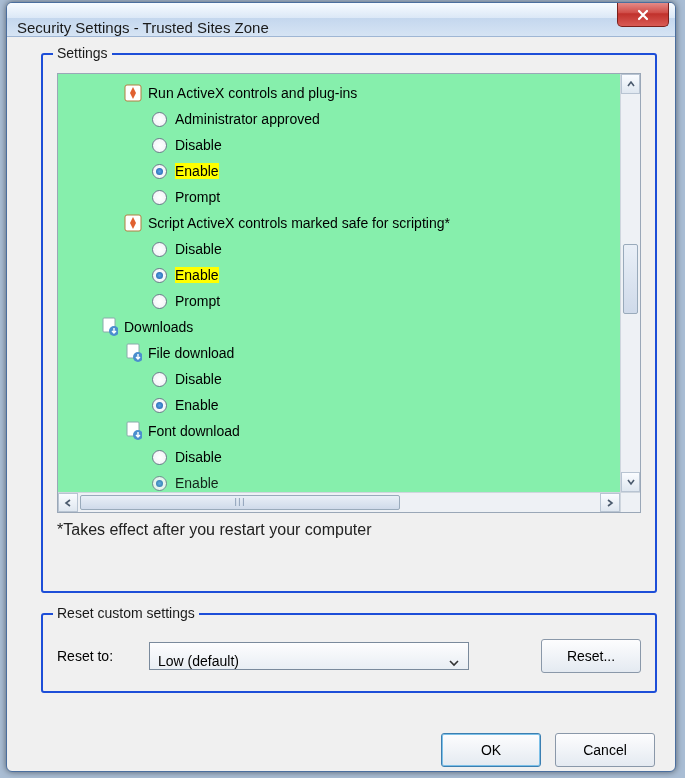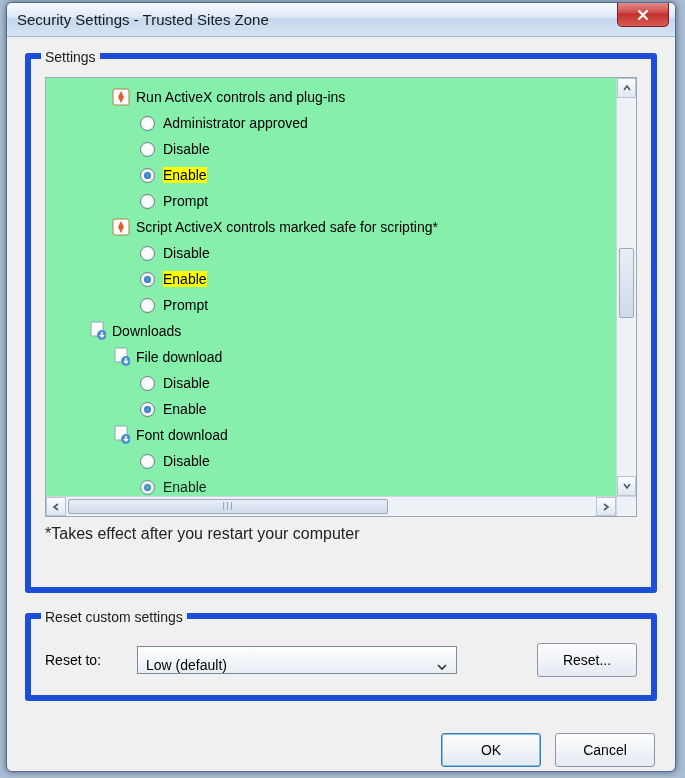--- a/index.html
+++ b/index.html
@@ -23,21 +23,21 @@
     border-radius: 6px;
     box-shadow: 0 0 6px rgba(0,0,0,.5);
     overflow: hidden;
   }
   .titlebar {
     height: 34px;
     background: linear-gradient(#f7fbff, #dbe8f7 45%, #c4d7ee 46%, #d6e4f4);
     border-bottom: 1px solid #9fb6d4;
     position: relative;
     display: flex;
-    align-items: center;
+    align-items: flex-end;
     padding-left: 10px;
     font-size: 15px;
     color: #1a1a1a;
   }
   .close-btn {
     position: absolute;
     right: 6px; top: 0px;
     width: 52px; height: 24px;
     background: linear-gradient(#e48b87, #cf4944 45%, #c0302b 46%, #d95b55);
     border: 1px solid #7a1f1b;
@@ -46,25 +46,26 @@
     display:flex;align-items:center;justify-content:center;
     cursor:pointer;
   }
   .close-btn svg { width:14px;height:14px; }
   .client {
     position:absolute;
     left:0; top:34px; right:0; bottom:0;
     padding: 16px 18px 14px 18px;
   }
   .groupbox {
-    border: 6px solid #1d4ed8;
+    border: 2px solid #1d4ed8;
     border-radius: 3px;
     padding: 18px 14px 14px 14px;
     position: relative;
     background: #f0f0f0;
+    margin-left: 16px;
   }
   .groupbox-legend {
     position:absolute;
     top:-10px; left:10px;
     background:#f0f0f0;
     padding:0 4px;
     color:#1a1a1a;
     font-size:14px;
   }
   .gb-settings { height: 540px; }

